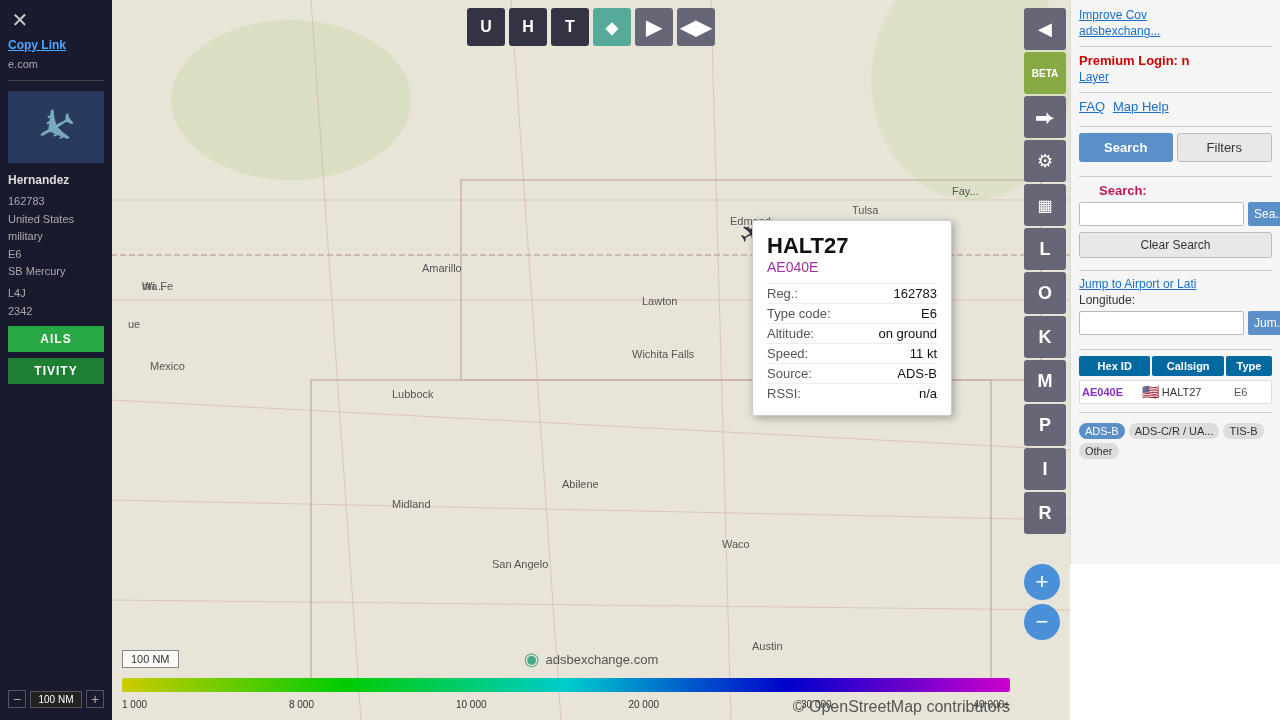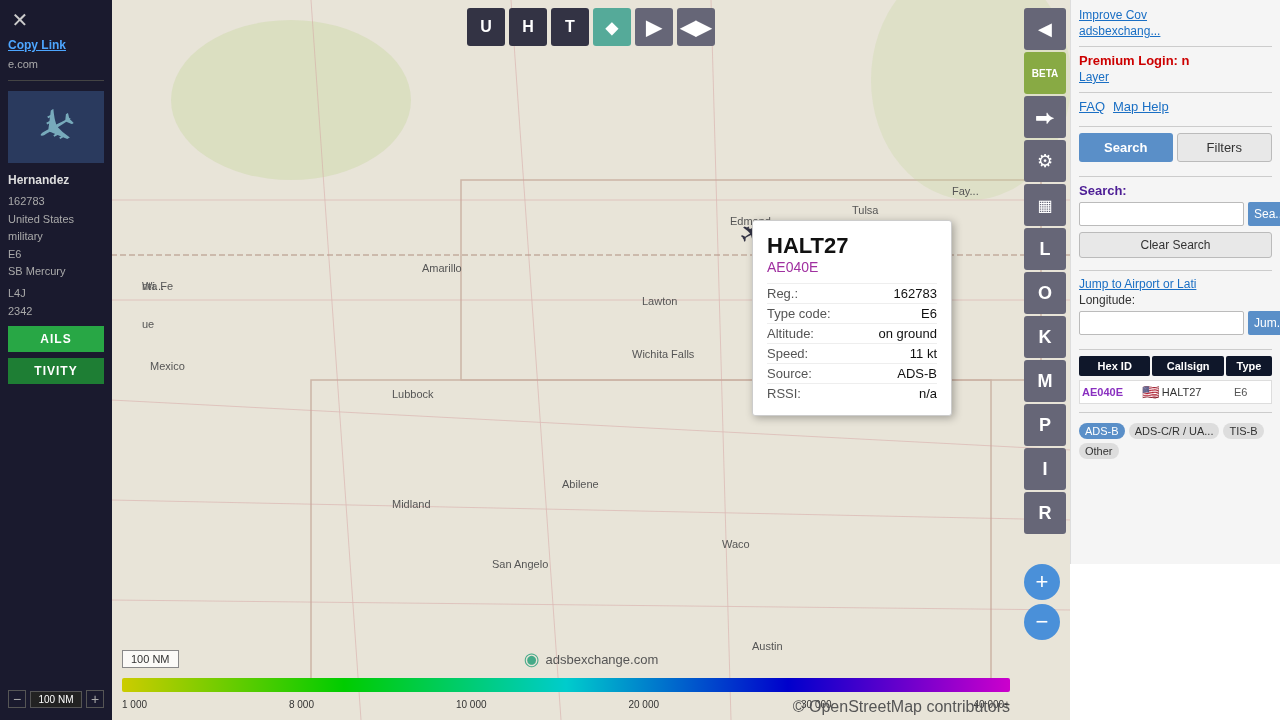--- a/index.html
+++ b/index.html
@@ -377,23 +377,24 @@
       padding: 6px 4px;
       background: #e8e8e8;
       color: #333;
       border: 1px solid #bbb;
       cursor: pointer;
       font-size: 13px;
       border-radius: 3px;
     }
     .right-section-label {
       font-size: 13px;
-      color: #4c1d95;
+      color: #be185d;
       font-weight: bold;
       margin-bottom: 4px;
+      margin-left: 20px;
     }
     .right-search-row {
       display: flex;
       gap: 4px;
       margin-bottom: 6px;
     }
     .right-search-input {
       flex: 1;
       padding: 4px;
       border: 1px solid #bbb;
@@ -454,21 +455,21 @@
     }
 
     
     .col-headers {
       display: flex;
       gap: 2px;
       margin-bottom: 4px;
     }
     .col-header {
       padding: 4px 4px;
-      background: #0f172a;
+      background: #0369a1;
       color: #fff;
       font-size: 11px;
       font-weight: bold;
       cursor: pointer;
       border-radius: 2px;
       flex: 1;
       text-align: center;
     }
     .col-header.type { flex: 0.6; }
 
@@ -593,21 +594,21 @@
   <div class="city-label" style="left:380px; top:558px;">San Angelo</div>
   <div class="city-label" style="left:450px; top:478px;">Abilene</div>
   <div class="city-label" style="left:610px; top:538px;">Waco</div>
   <div class="city-label" style="left:640px; top:640px;">Austin</div>
   <div class="city-label" style="left:530px; top:295px;">Lawton</div>
   <div class="city-label" style="left:520px; top:348px;">Wichita Falls</div>
   <div class="city-label" style="left:618px; top:215px;">Edmond</div>
   <div class="city-label" style="left:740px; top:195px;margin-top:9px;">Tulsa</div>
   <div class="city-label" style="left:840px; top:185px;">Fay...</div>
   <div class="city-label" style="left:30px; top:280px;">nta Fe</div>
-  <div class="city-label" style="left:30px; top:318px;">ue</div>
+  <div class="city-label" style="left:16px; top:318px;">ue</div>
   <div class="city-label" style="left:38px; top:360px;">Mexico</div>
   <div class="city-label" style="left:30px; top:280px;">Wi...</div>
 
   <div class="aircraft-icon" style="left:628px; top:218px;">✈</div>
 
   <div class="aircraft-popup" style="left:640px; top:220px;">
     <div class="popup-callsign">HALT27</div>
     <div class="popup-hex">AE040E</div>
     <div class="popup-row">
       <span class="popup-label">Reg.:</span>

